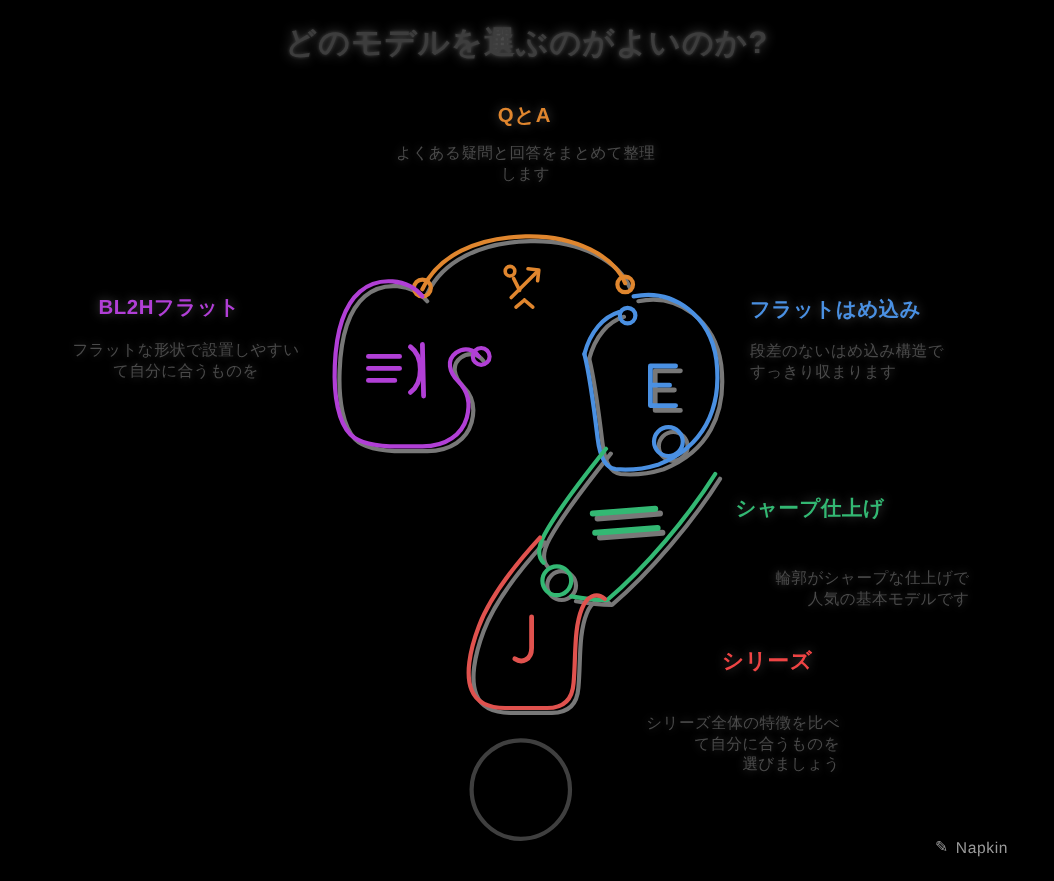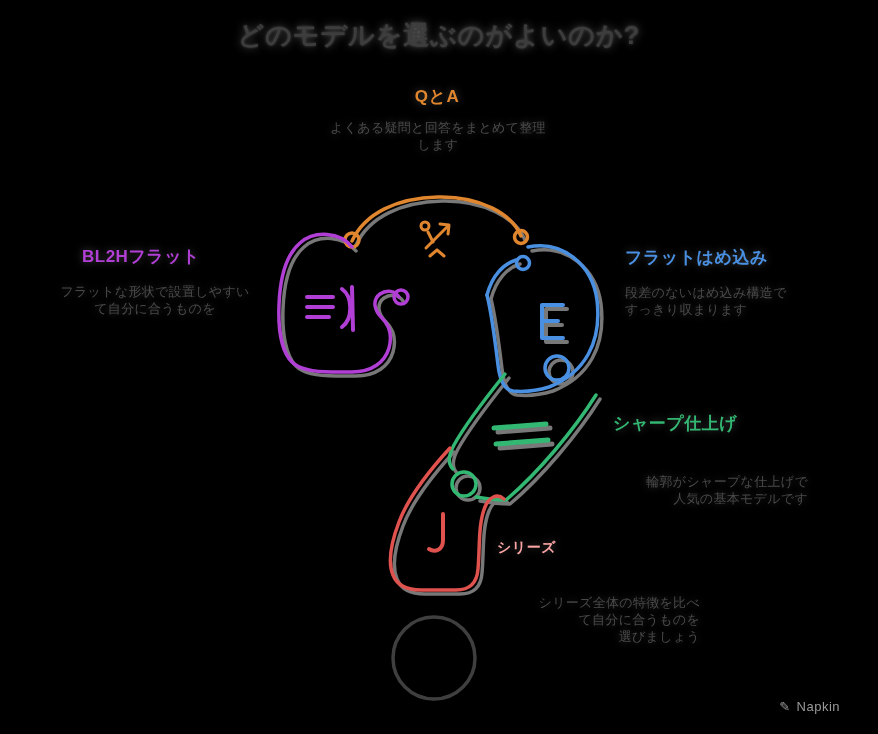--- a/index.html
+++ b/index.html
@@ -26,21 +26,21 @@
     text-shadow:0 0 8px rgba(255,255,255,.22);
   }
   .lab-orange{top:85px;left:337px;width:200px;text-align:center;color:#e0862e;font-size:17px;}
   .desc-orange{top:119px;left:307px;width:262px;text-align:center;}
   .lab-purple{top:245px;left:82px;width:200px;color:#b13fd6;}
   .desc-purple{top:283px;left:52px;width:206px;text-align:center;}
   .lab-blue{top:246px;left:625px;width:220px;text-align:left;color:#4a90e2;}
   .desc-blue{top:284px;left:625px;width:185px;text-align:left;}
   .lab-green{top:412px;left:613px;width:220px;text-align:left;color:#33b873;}
   .desc-green{top:473px;left:613px;width:195px;text-align:right;}
-  .lab-red{top:539px;left:497px;width:180px;text-align:left;color:#fca5a5;font-size:14px;}
+  .lab-red{top:539px;left:497px;width:180px;text-align:right;color:#ef4444;font-size:18px;}
   .desc-red{top:594px;left:505px;width:195px;text-align:right;}
   .watermark{
     position:absolute;right:38px;bottom:20px;
     display:flex;align-items:center;gap:6px;
     color:#9a9a9a;font-size:13px;letter-spacing:.5px;
   }
   .watermark .mark{font-size:13px;color:#9a9a9a;}
 </style>
 </head>
 <body>

